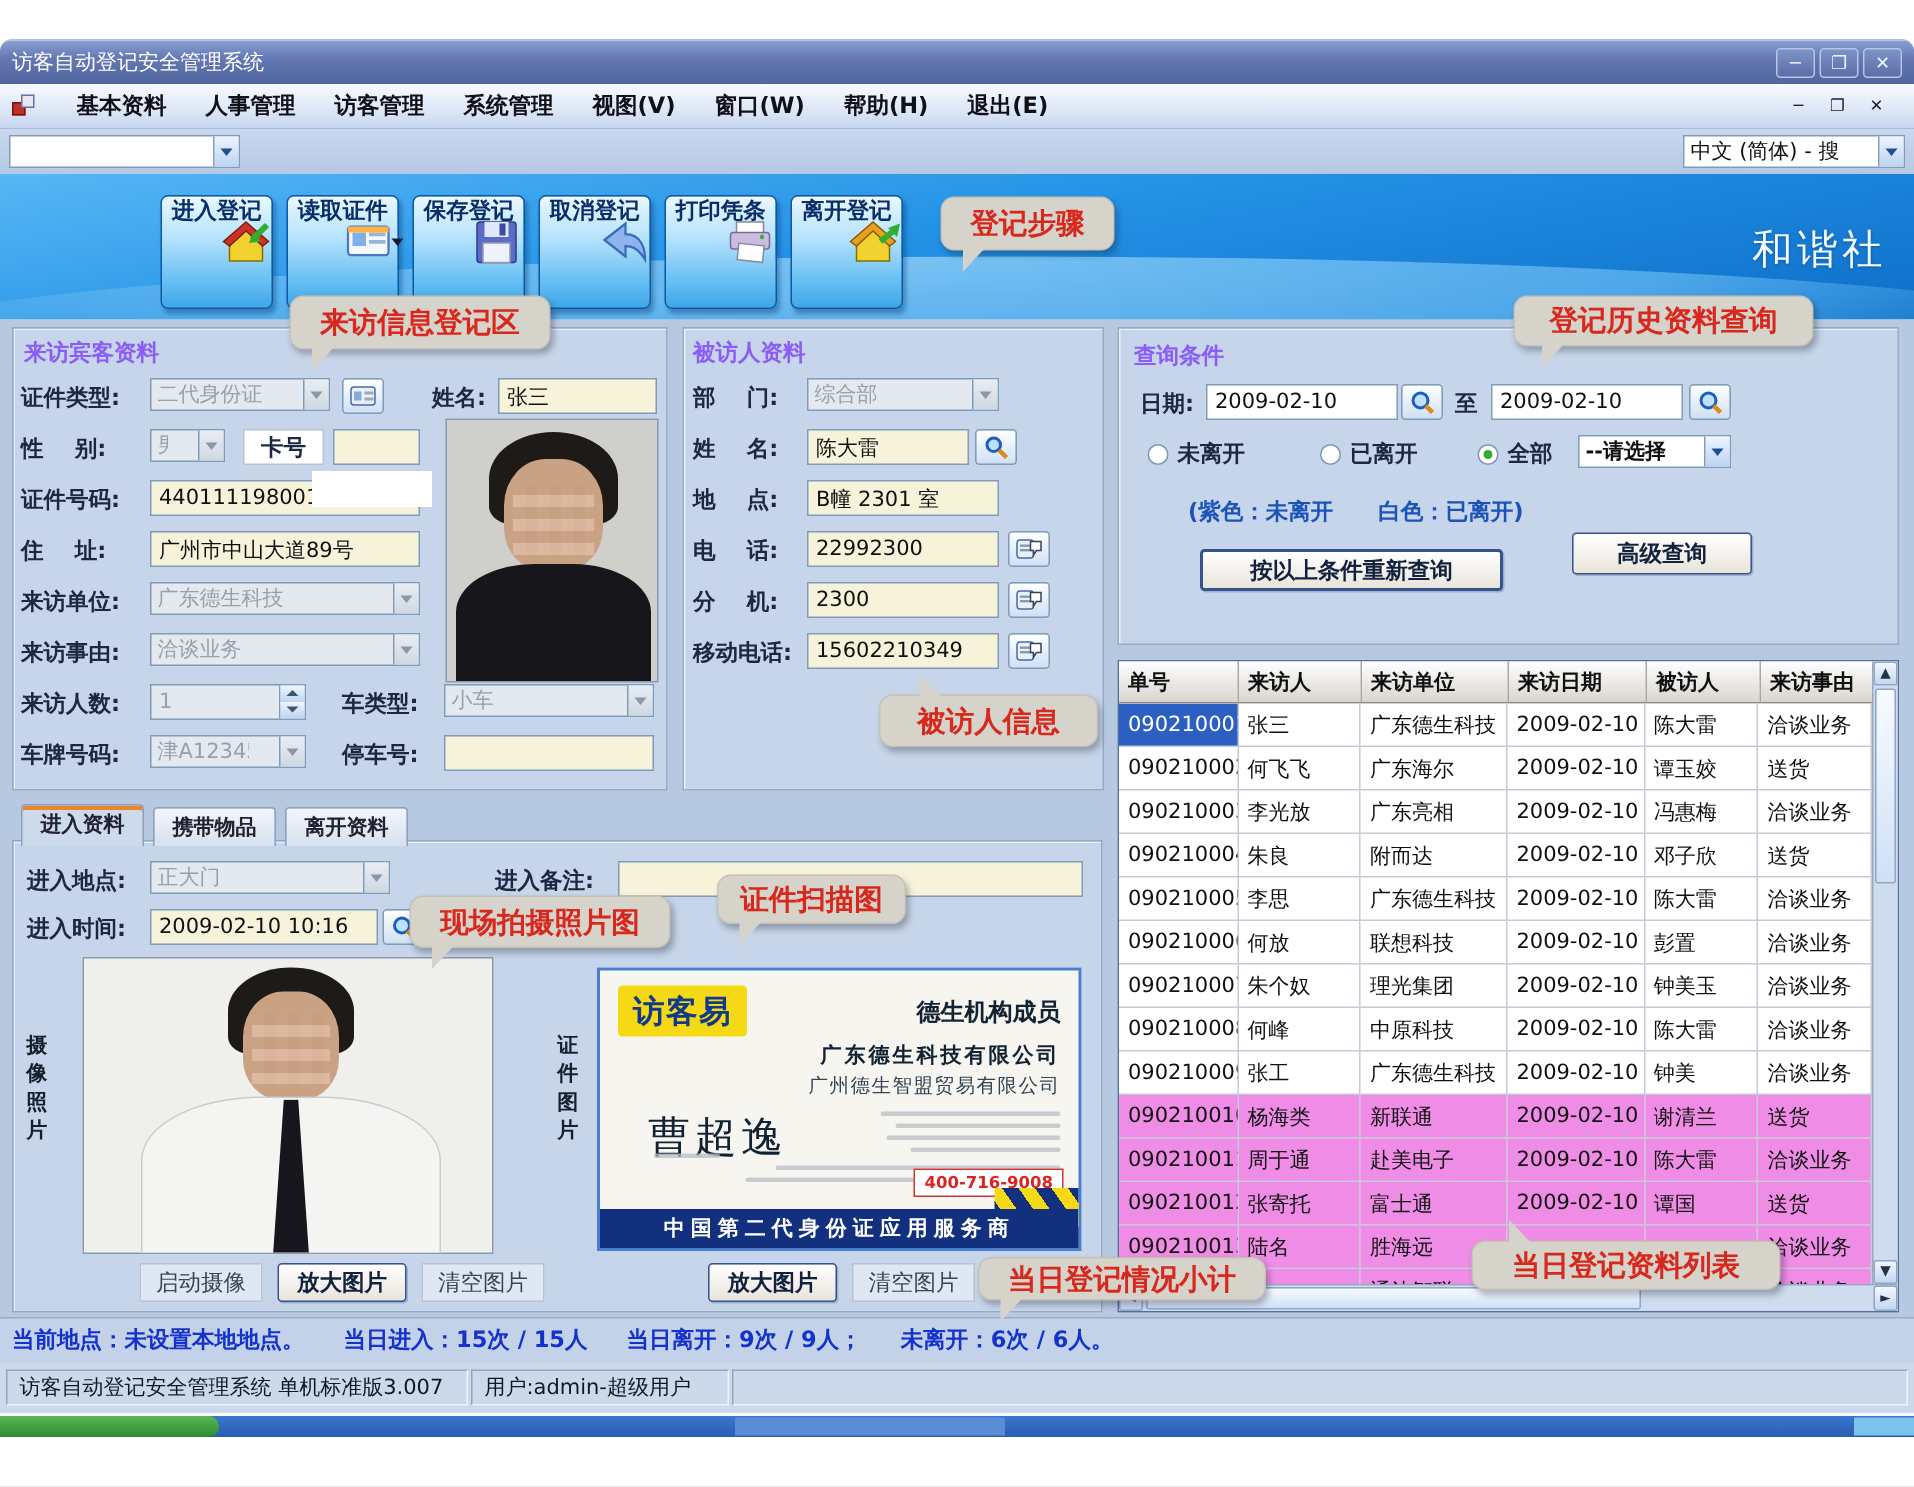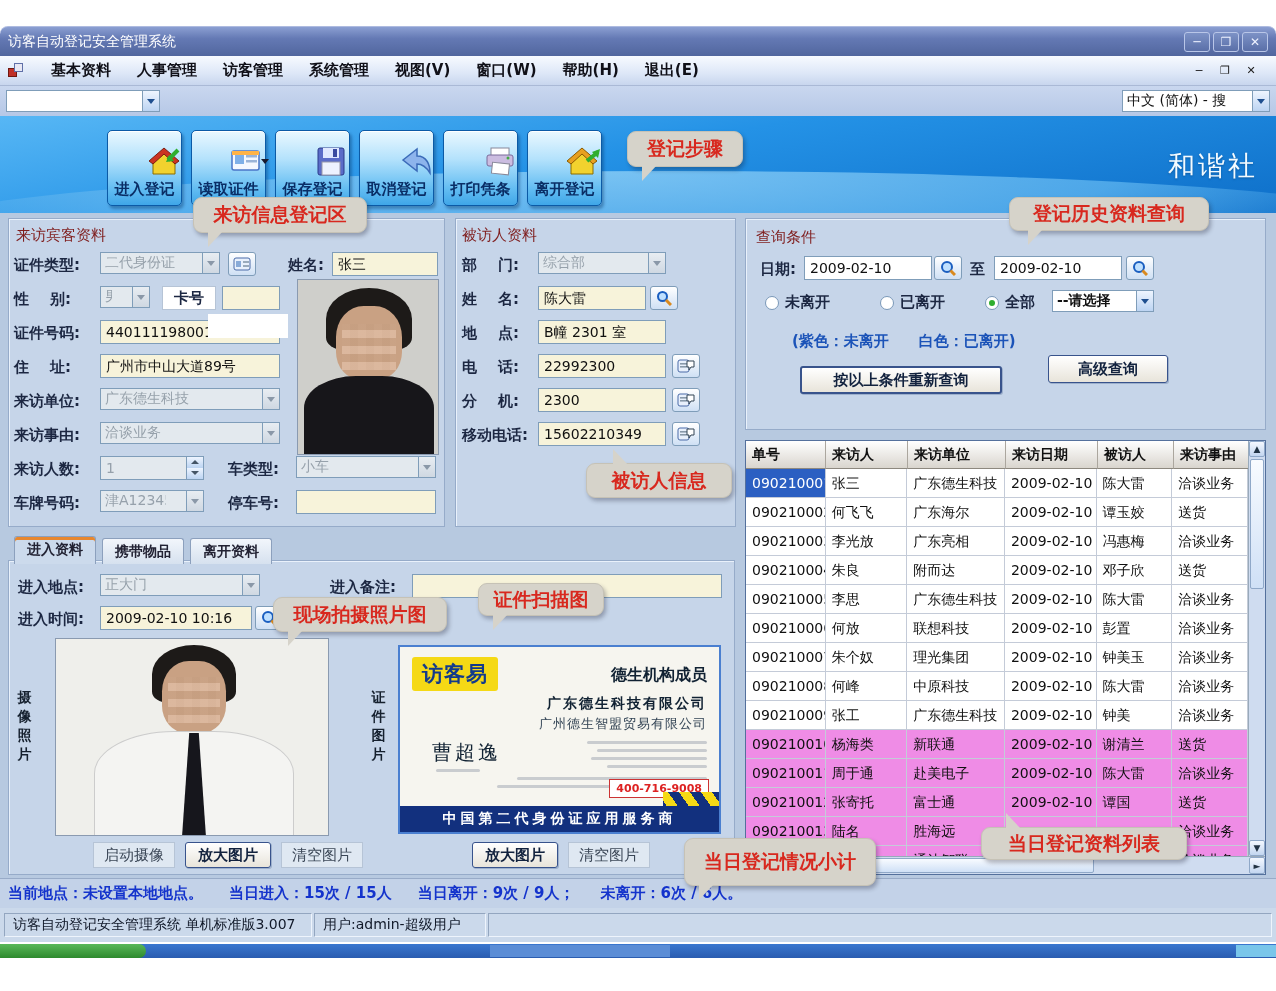--- a/index.html
+++ b/index.html
@@ -43,29 +43,29 @@
   
   #band { left:0; top:116px; width:1276px; height:97px; overflow:hidden;
     background:linear-gradient(170deg,#57b7f5 0%,#2492e6 45%,#0e6fc9 100%); }
   #band:after { content:""; position:absolute; left:-80px; bottom:-68px; width:1500px; height:110px;
     background:radial-gradient(ellipse at 45% 0%, #8fd0f7 0%, #5bb2ee 45%, transparent 72%);
     border-radius:50%; opacity:.8; }
   .brand { color:#f4fbff; font-size:27px; letter-spacing:3px; text-shadow:0 1px 2px #0a58a0; }
   .tbtn { top:14px; width:75px; height:76px; border-radius:5px; border:1px solid #0b5aa6;
     background:linear-gradient(180deg,#eaf8ff 0%,#b4e2fc 38%,#63bdf2 78%,#3fa6e8 100%);
     box-shadow:inset 0 1px 0 #fff, 2px 3px 3px rgba(4,40,90,.35);
-    display:flex; flex-direction:column; align-items:center; justify-content:flex-end;
+    display:flex; flex-direction:column; align-items:center; justify-content:flex-start;
     padding-bottom:6px; color:#0a2e66; font-weight:bold; font-size:15px; position:absolute; }
   .tbtn svg { position:absolute; top:8px; }
 
   
   #content { left:0; top:213px; width:1276px; height:665px; background:#b7c9e0; }
   .panel { position:absolute; background:#c6d5e9; border:1px solid #96abc9;
     box-shadow:inset 1px 1px 0 #e9f1fb; }
-  .sect-title { position:absolute; color:#7f1d1d; font-weight:normal; font-size:15px; }
+  .sect-title { position:absolute; color:#8b5cf6; font-weight:bold; font-size:15px; }
   .lbl { position:absolute; font-size:15px; font-weight:bold; color:#1c2742; white-space:pre; }
   .field { position:absolute; background:#f7f3da; border:1px solid #7f9db9; height:24px;
     font-size:14px; padding:3px 5px; color:#101010; white-space:nowrap; overflow:hidden; }
   .mini-btn { position:absolute; width:28px; height:24px; border:1px solid #7f9db9; border-radius:3px;
     background:linear-gradient(#ffffff,#cfe0f4); display:flex; align-items:center; justify-content:center; }
   .spin { position:absolute; display:flex; background:#e3e9ee; border:1px solid #7f9db9; height:24px; }
   .spin .val { flex:1; font-size:14px; color:#96a1ab; padding:3px 5px; }
   .spin .btns { width:17px; border-left:1px solid #7f9db9; display:flex; flex-direction:column; }
   .spin .btns i { flex:1; background:linear-gradient(#eef5ff,#bcd4f2); position:relative; }
   .spin .btns i:after { content:""; position:absolute; left:4px; top:3px; border-left:4px solid transparent;
@@ -640,21 +640,21 @@
     <div class="abs" style="left:126px;top:94px;width:24px;height:104px;background:#16161c;clip-path:polygon(30% 0,70% 0,100% 100%,0 100%)"></div>
   </div>
 
   <div class="vlabel" style="left:370px;top:688px">证件图片</div>
 
   <div id="cardscan">
     <div class="logo">访客易</div>
     <div class="cs-line" style="right:12px;top:18px;font-size:16px;font-weight:bold">德生机构成员</div>
     <div class="cs-line" style="right:12px;top:48px;font-size:14px;font-weight:bold;letter-spacing:2px">广东德生科技有限公司</div>
     <div class="cs-line" style="right:12px;top:68px;font-size:13px;letter-spacing:1px;color:#345">广州德生智盟贸易有限公司</div>
-    <div class="cs-line" style="left:32px;top:92px;font-size:20px;letter-spacing:3px;font-family:'DejaVu Serif','Liberation Serif',serif">曹超逸</div>
+    <div class="cs-line" style="left:32px;top:92px;font-size:28px;letter-spacing:3px;font-family:'DejaVu Serif','Liberation Serif',serif">曹超逸</div>
     <div class="cs-bar" style="left:36px;top:122px;width:44px"></div>
     <div class="cs-bar" style="right:12px;top:94px;width:120px"></div>
     <div class="cs-bar" style="right:12px;top:102px;width:110px"></div>
     <div class="cs-bar" style="right:12px;top:110px;width:116px"></div>
     <div class="cs-bar" style="right:12px;top:118px;width:100px"></div>
     <div class="cs-bar" style="right:12px;top:130px;width:190px"></div>
     <div class="cs-bar" style="right:12px;top:138px;width:210px"></div>
     <div class="hotline">400-716-9008</div>
     <div class="stripe"></div>
     <div class="footer">中国第二代身份证应用服务商</div>
@@ -685,16 +685,16 @@
     <div class="seg" style="right:0;width:40px;background:#79c6ea"></div>
   </div>
 
   <div id="callouts">
       <div class="callout" style="left: 627px; top: 131px; width: 116px; height: 36px;">登记步骤<i class="ctail bl" style="left: 14px;"></i></div>
       <div class="callout" style="left: 193px; top: 197px; width: 174px; height: 36px;">来访信息登记区<i class="ctail bl" style="left: 14px;"></i></div>
       <div class="callout" style="left: 1009px; top: 197px; width: 200px; height: 34px;">登记历史资料查询<i class="ctail bl" style="left: 18px;"></i></div>
       <div class="callout" style="left: 586px; top: 463px; width: 146px; height: 35px;">被访人信息<i class="ctail tl" style="left: 26px;"></i></div>
       <div class="callout" style="left: 273px; top: 597px; width: 174px; height: 35px;">现场拍摄照片图<i class="ctail bl" style="left: 14px;"></i></div>
       <div class="callout" style="left: 478px; top: 583px; width: 126px; height: 33px;">证件扫描图<i class="ctail bl" style="left: 14px;"></i></div>
-      <div class="callout" style="left: 684px; top: 838px; width: 192px; height: 48px;">当日登记情况小计<i class="ctail bl" style="left: 14px;"></i></div>
+      <div class="callout" style="left: 652px; top: 838px; width: 192px; height: 29px;">当日登记情况小计<i class="ctail bl" style="left: 14px;"></i></div>
       <div class="callout" style="left: 981px; top: 827px; width: 206px; height: 33px;">当日登记资料列表<i class="ctail tl" style="left: 24px;"></i></div>
     </div>
 </div>
 
 </body></html>

